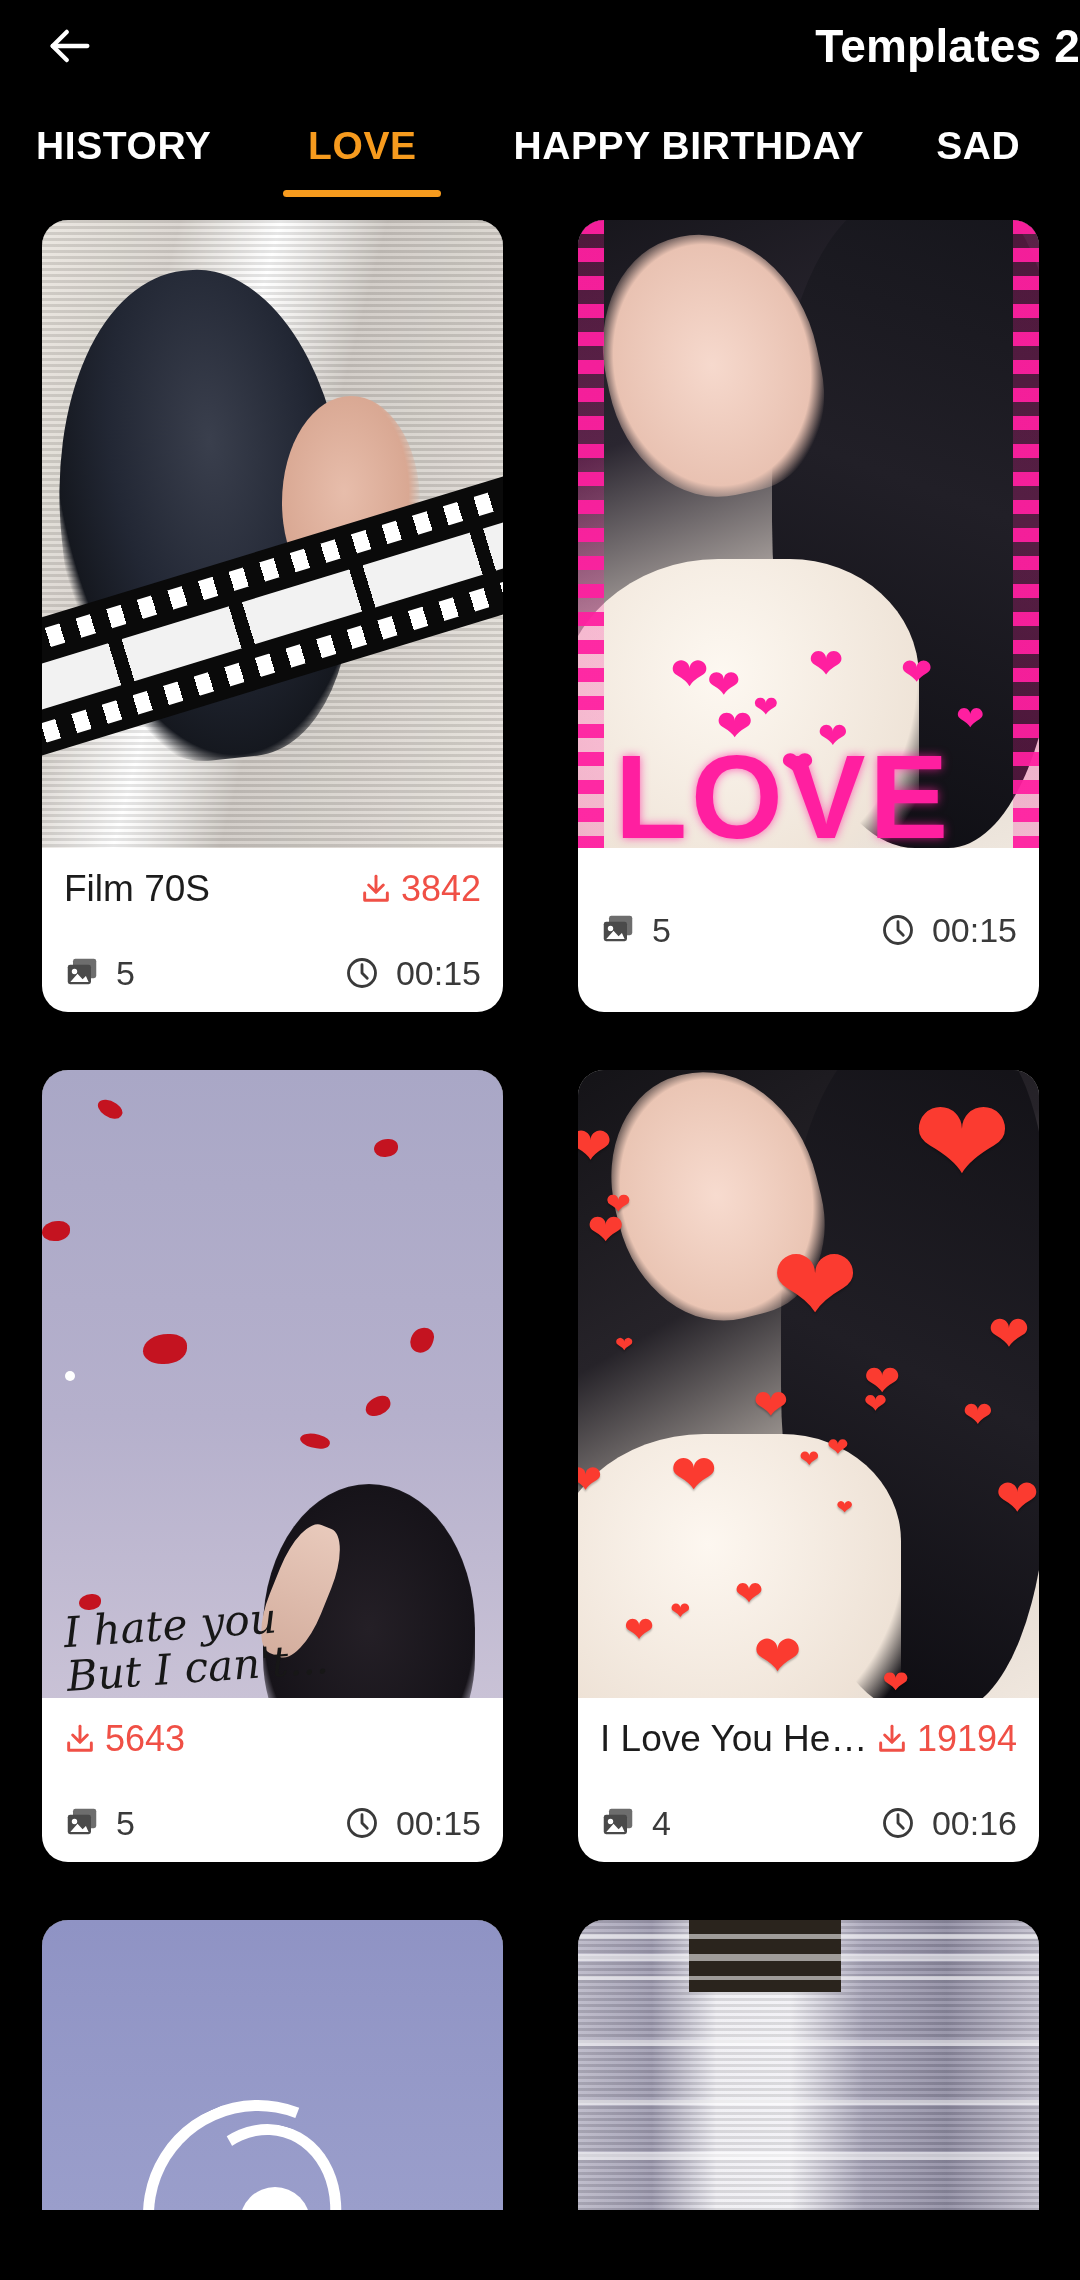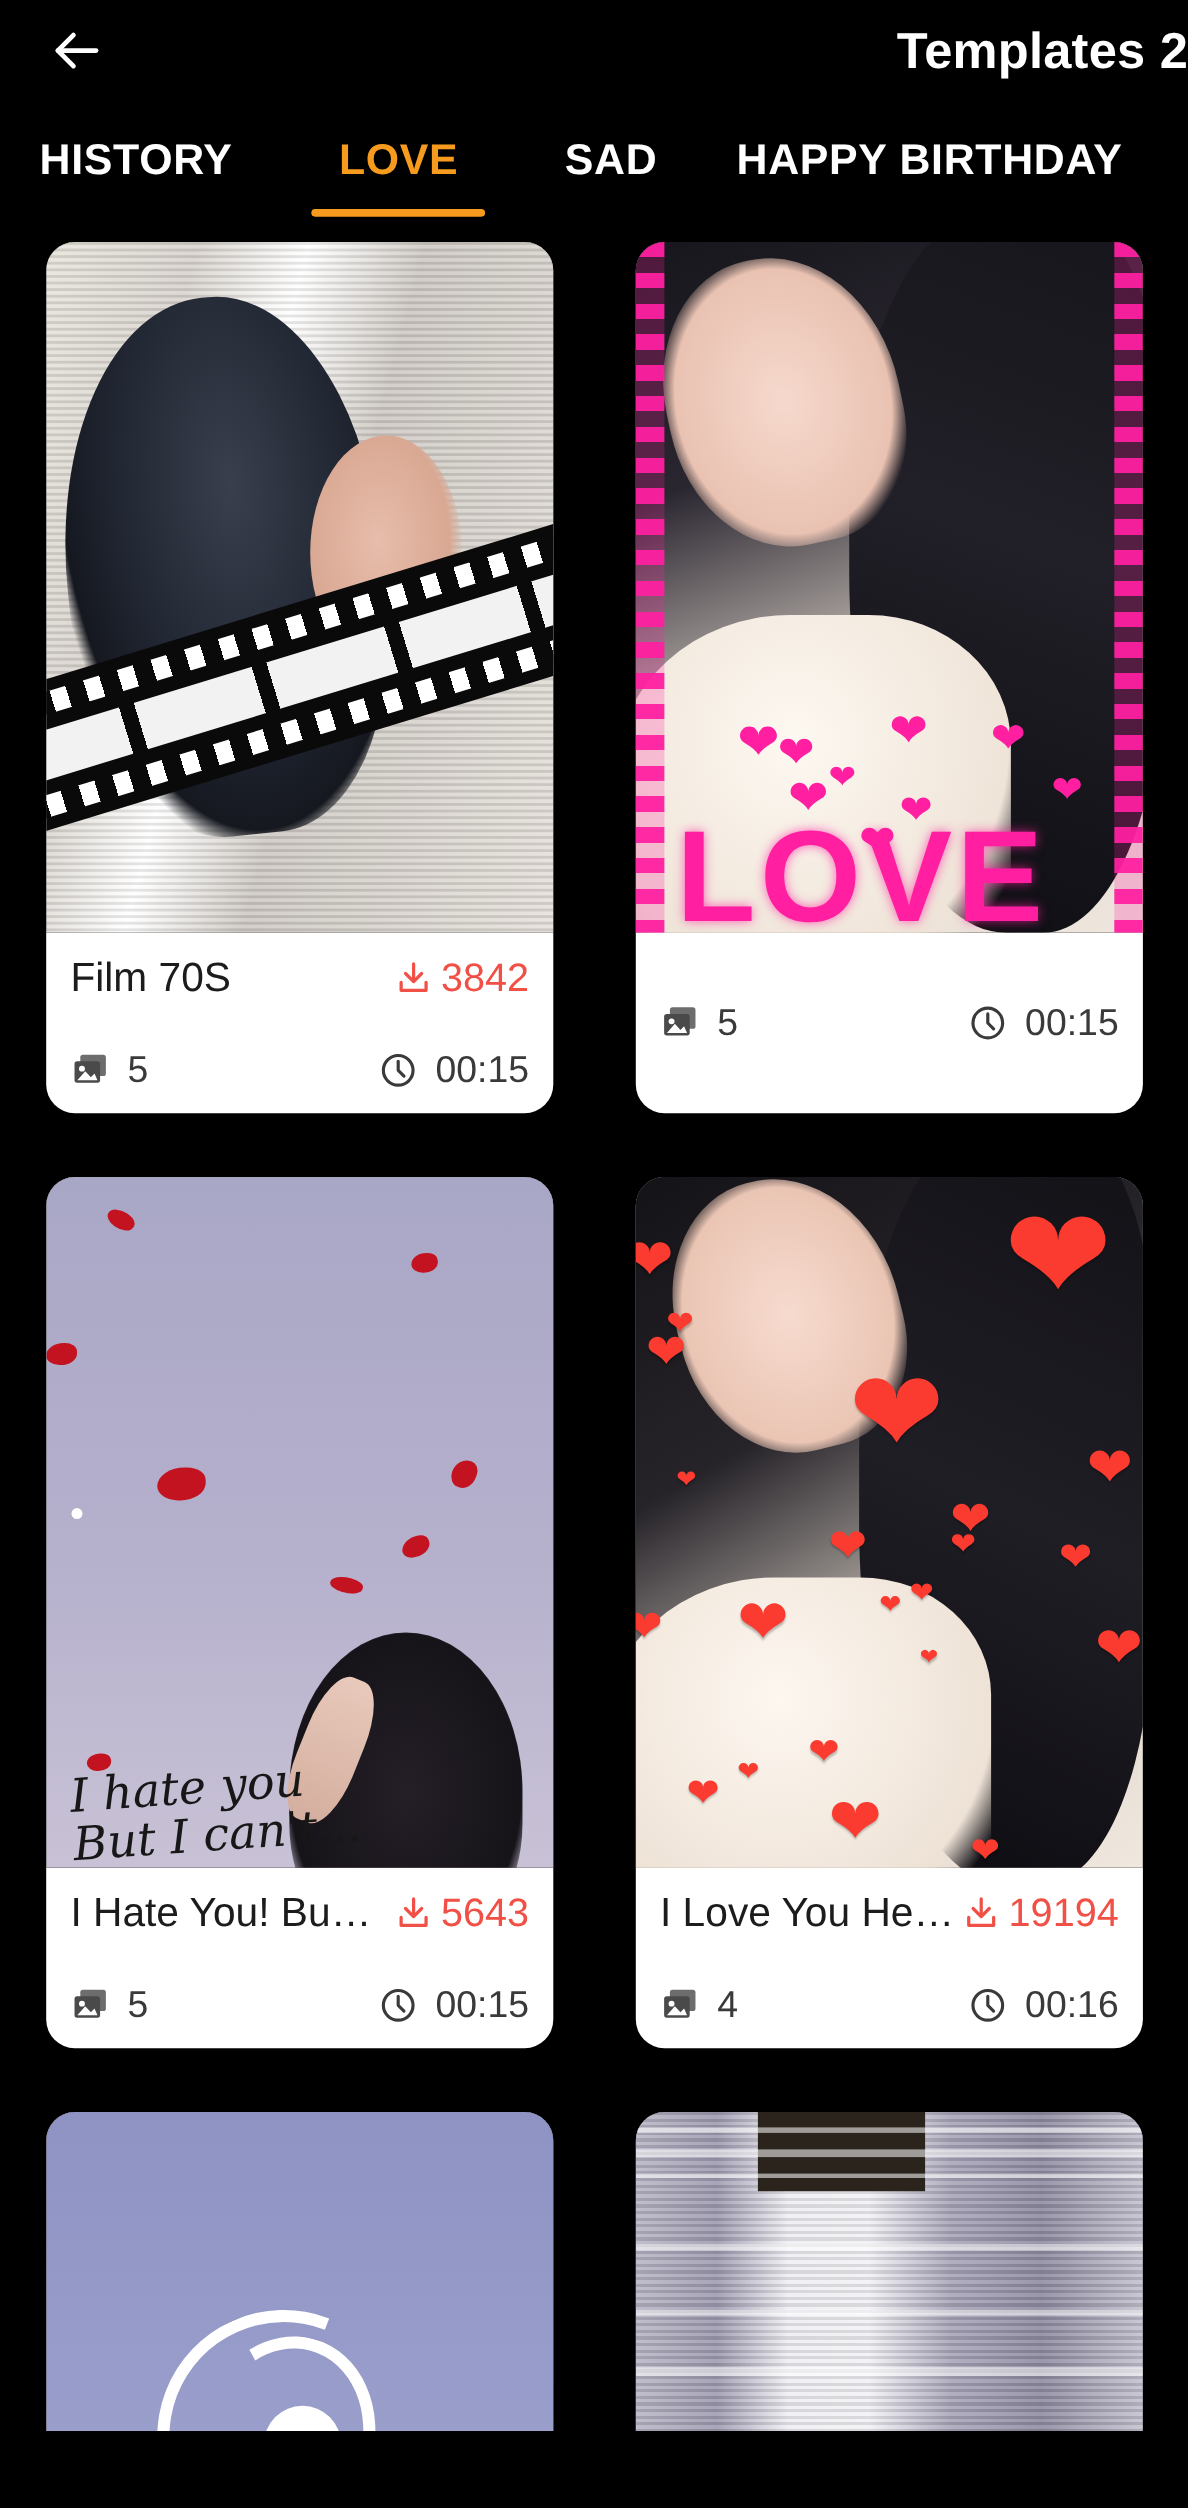--- a/index.html
+++ b/index.html
@@ -290,25 +290,25 @@
   <div class="tabbar">
     <div class="tab">
       <span class="tab-label">HISTORY</span>
       <span class="tab-underline"></span>
     </div>
     <div class="tab active">
       <span class="tab-label">LOVE</span>
       <span class="tab-underline"></span>
     </div>
     <div class="tab">
+      <span class="tab-label">HAPPY BIRTHDAY</span>
+      <span class="tab-underline"></span>
+    </div>
+    <div class="tab">
       <span class="tab-label">SAD</span>
-      <span class="tab-underline"></span>
-    </div>
-    <div class="tab">
-      <span class="tab-label">HAPPY BIRTHDAY</span>
       <span class="tab-underline"></span>
     </div>
     <div class="tab">
       <span class="tab-label">FR</span>
       <span class="tab-underline"></span>
     </div>
   </div>
 
   <div class="grid">
 
@@ -423,21 +423,20 @@
           <div class="petals-head"></div>
           <div class="petals-arm"></div>
           <div class="petals-text">
             <div>I hate you</div>
             <div>But I can't...</div>
           </div>
         </div>
       </div>
       <div class="info">
         <div class="info-row">
-          <span class="tmpl-name">I Hate You! Bu…</span>
           <span class="dl">
             <span>
               <svg viewBox="0 0 24 24" fill="none" stroke="#F05046" stroke-width="2.2" stroke-linecap="round" stroke-linejoin="round">
                 <line x1="12" y1="2.5" x2="12" y2="14"></line>
                 <polyline points="6.5,9 12,14.5 17.5,9"></polyline>
                 <polyline points="3.5,15 3.5,20.5 20.5,20.5 20.5,15"></polyline>
               </svg>
             </span>
             <span>5643</span>
           </span>

